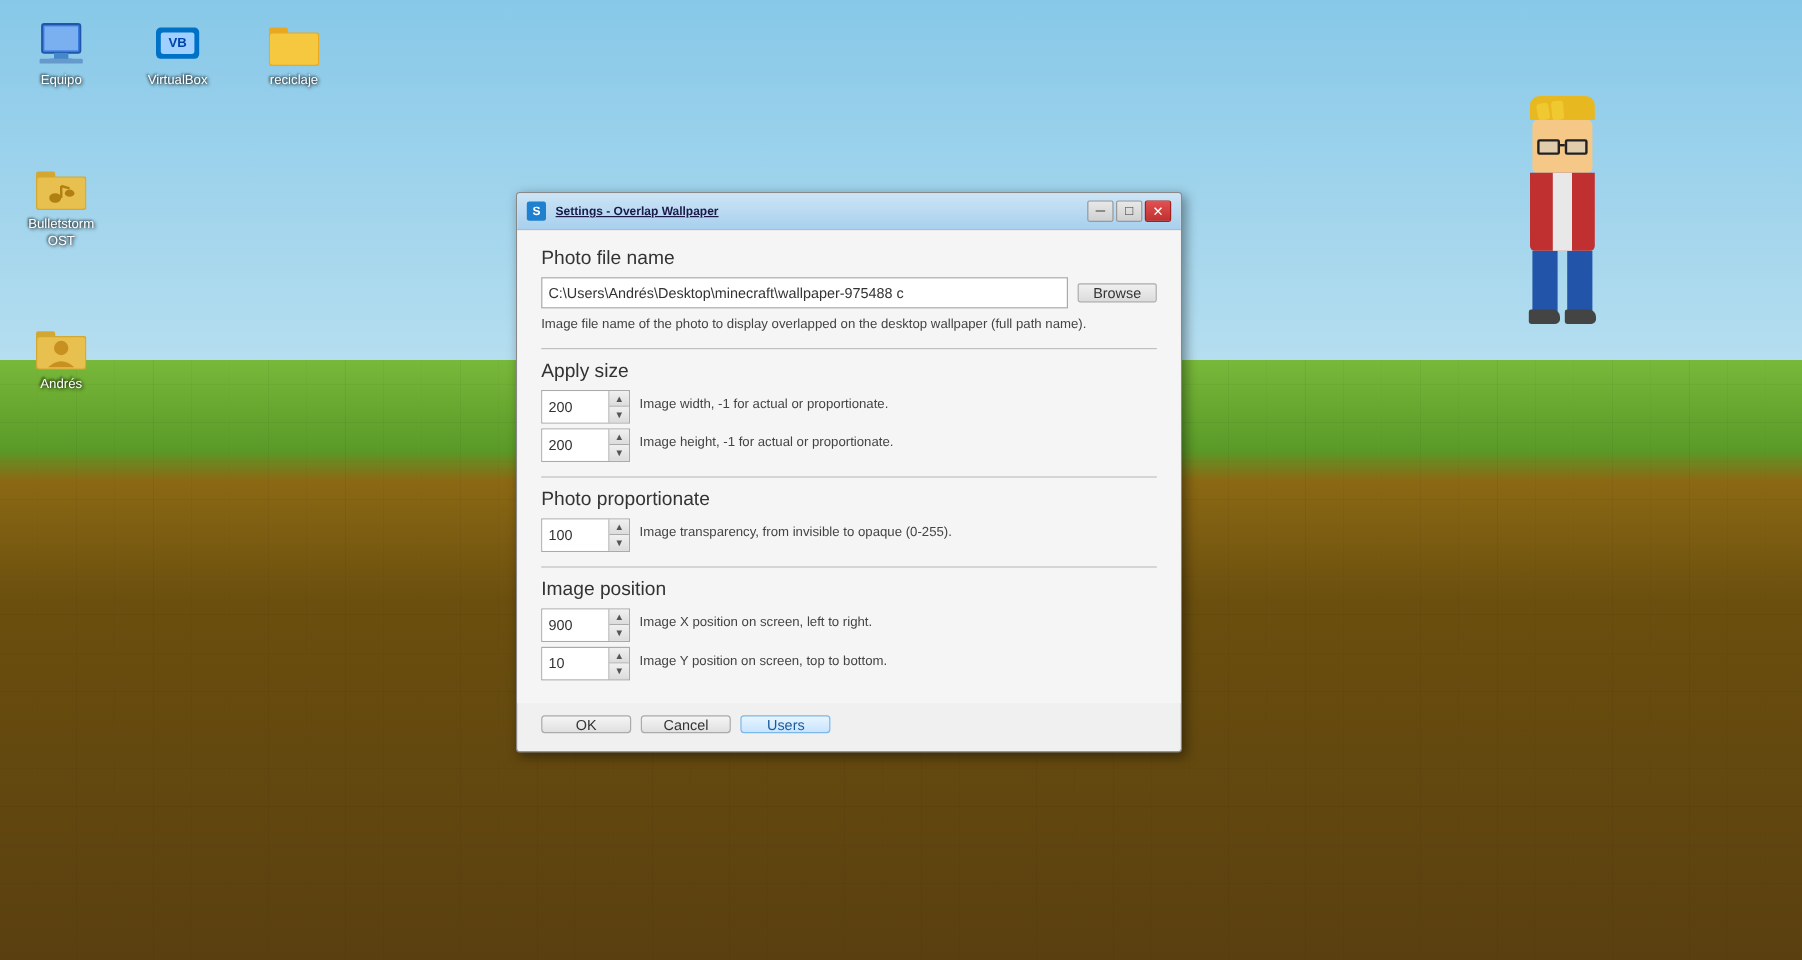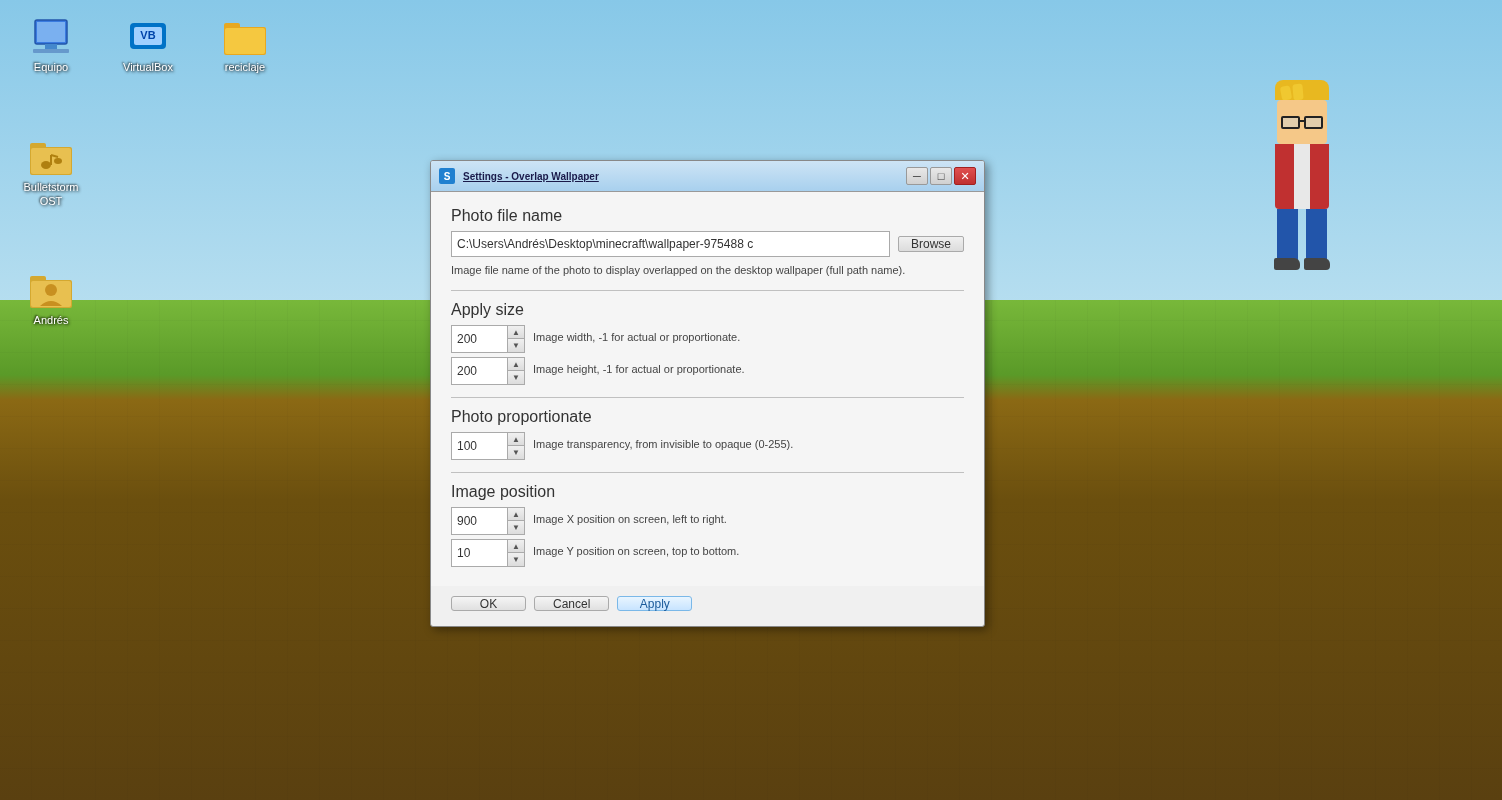--- a/index.html
+++ b/index.html
@@ -496,17 +496,17 @@
           </div>
         </div>
         <span class="helper-text">Image Y position on screen, top to bottom.</span>
       </div>
 
     </div>
 
     <div class="dialog-footer">
       <button class="footer-btn">OK</button>
       <button class="footer-btn">Cancel</button>
-      <button class="footer-btn apply-btn">Apply</button>
+      <button class="footer-btn apply-btn">Users</button>
     </div>
   </div>
 
 </div>
 
 </body></html>

